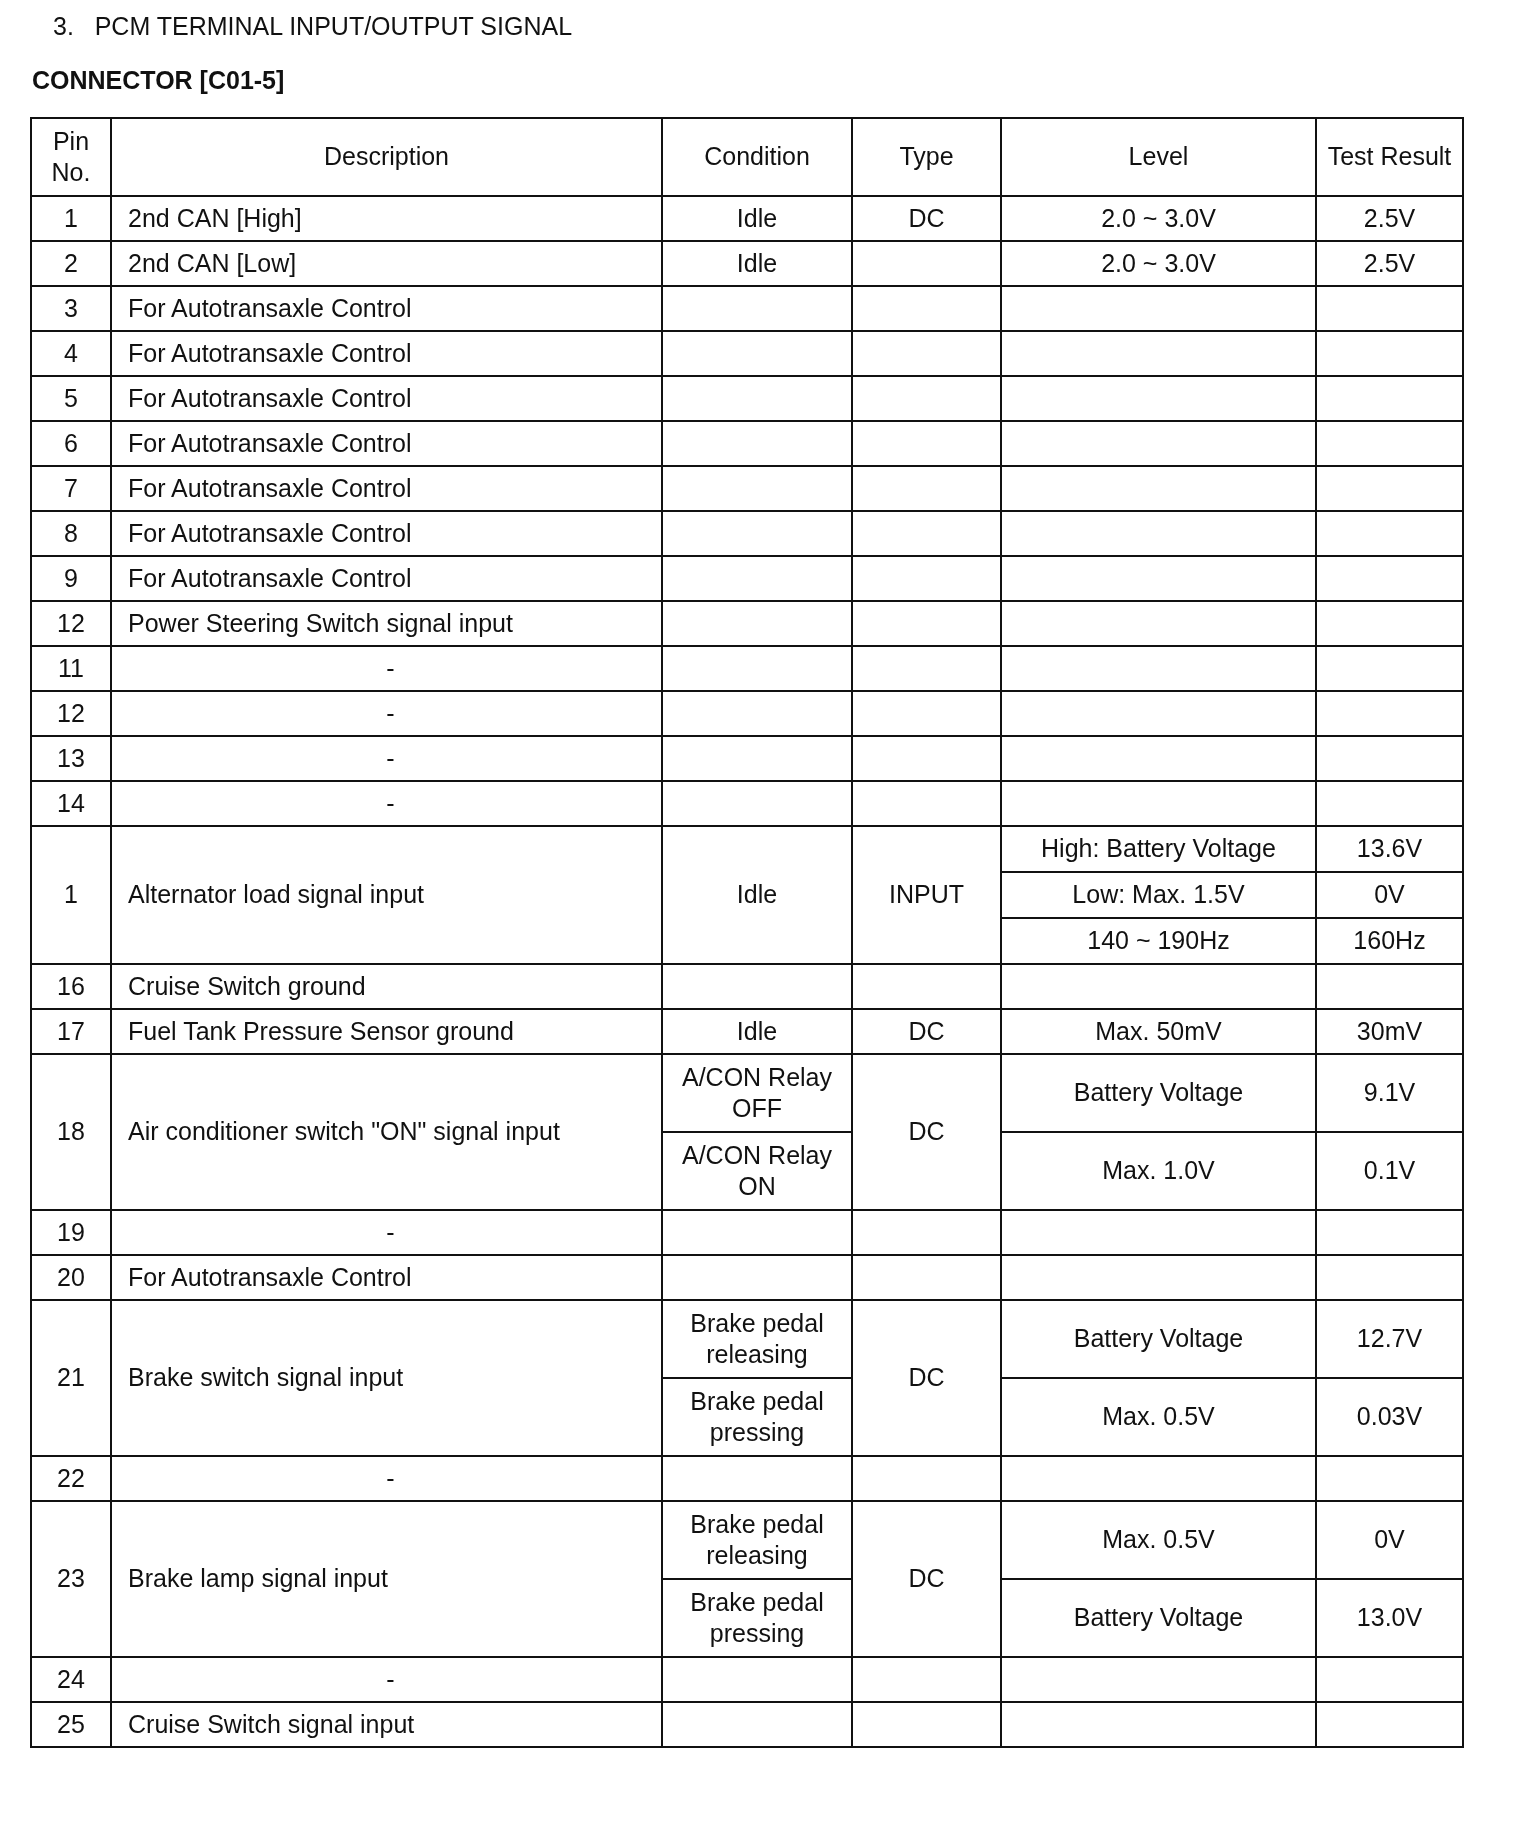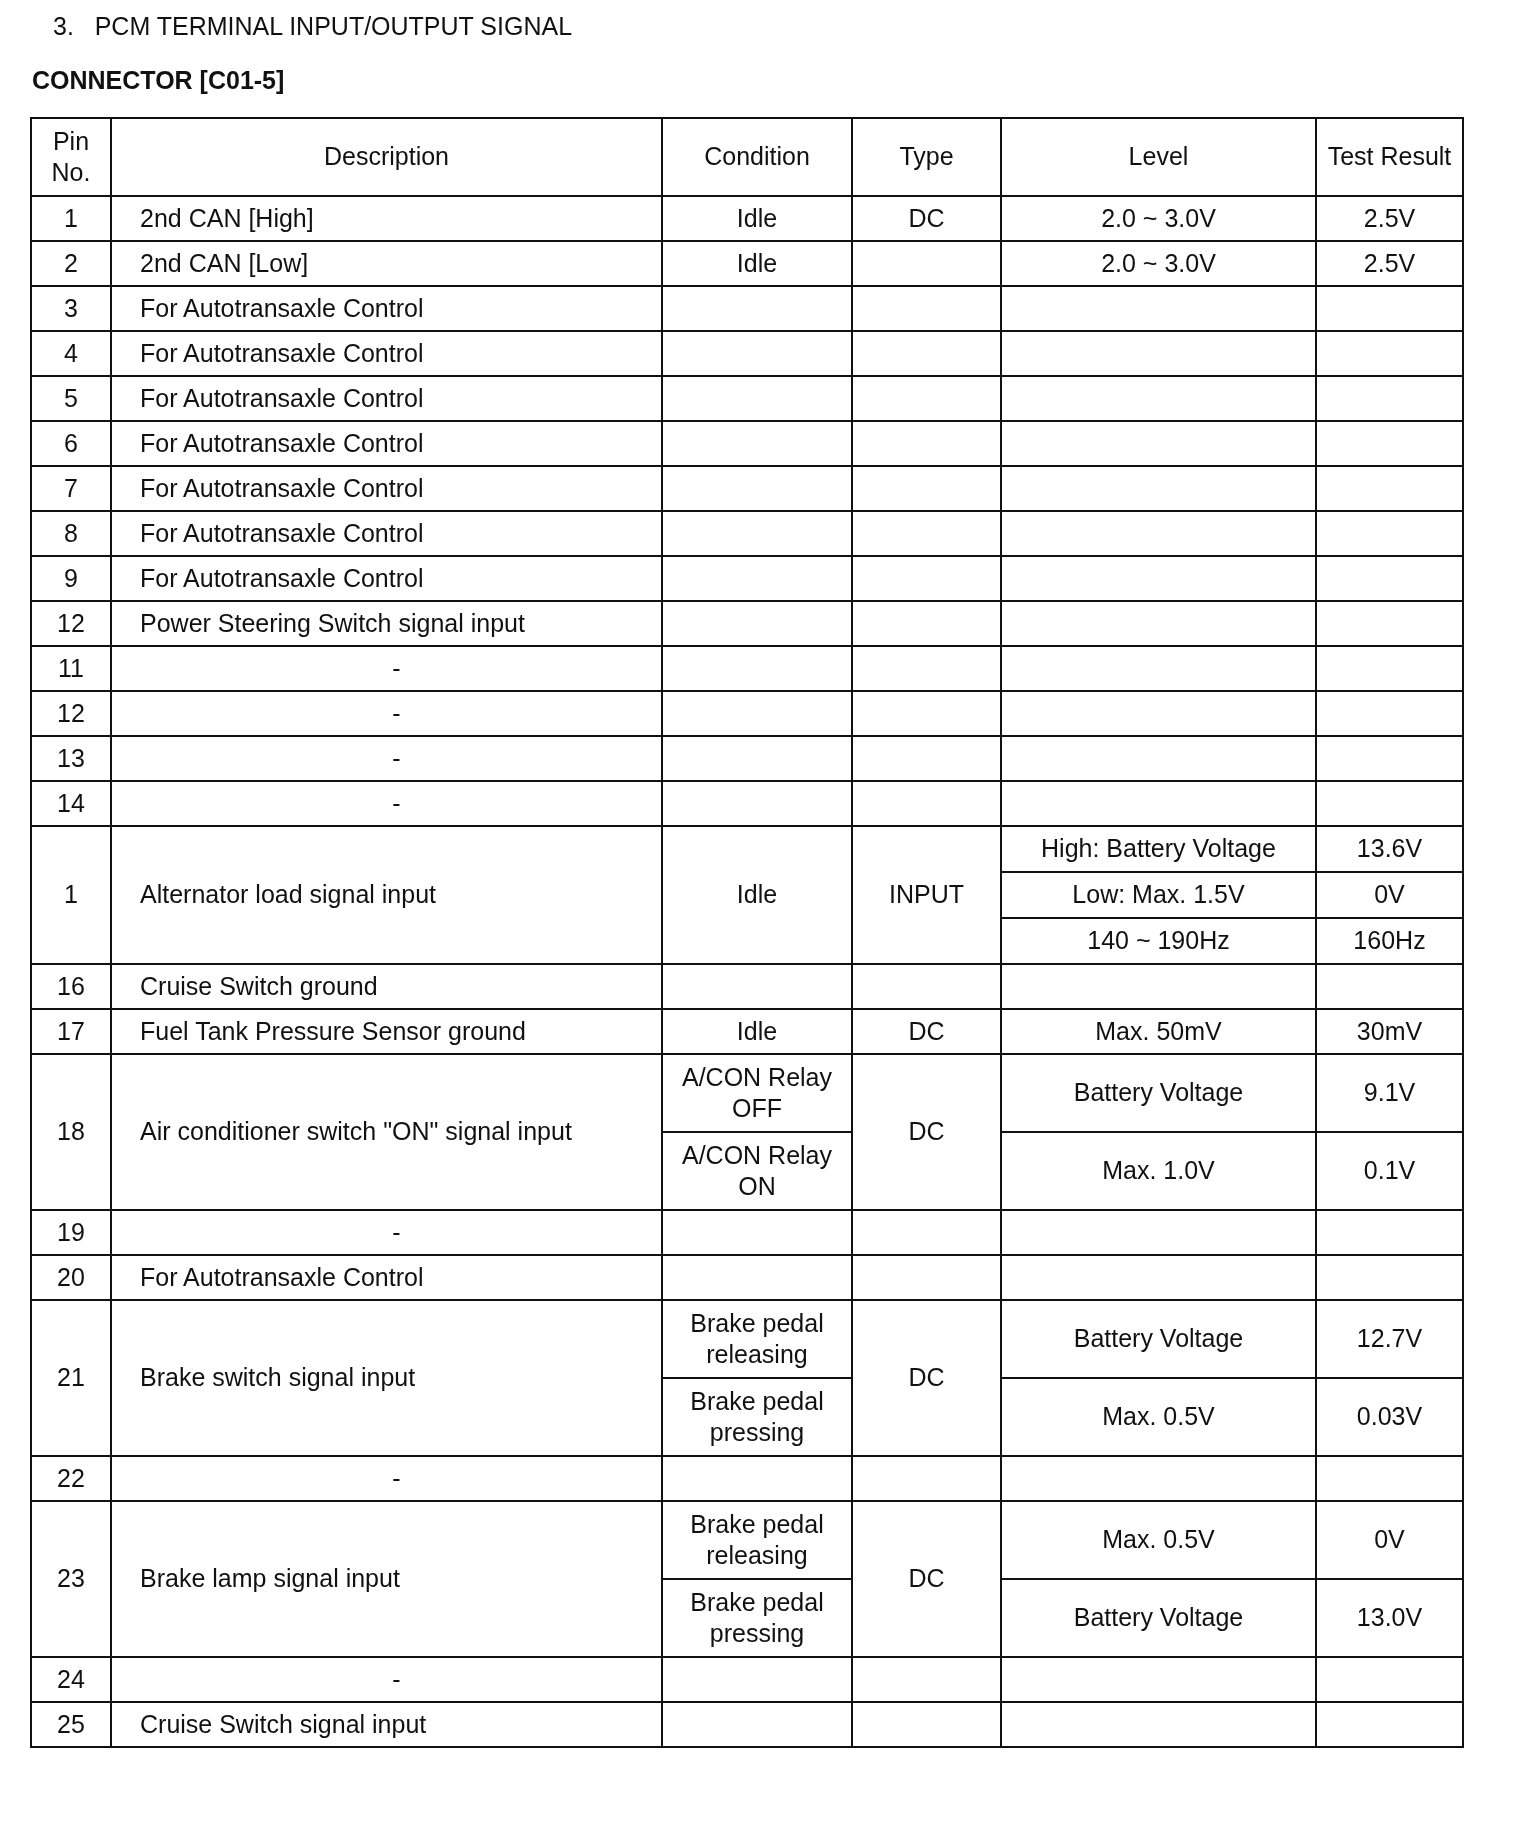--- a/index.html
+++ b/index.html
@@ -6,21 +6,21 @@
   body { width: 1520px; height: 1836px; position: relative; overflow: hidden;
          font-family: "Liberation Sans", sans-serif; color: #111; }
   .title { position: absolute; left: 32px; top: 12px; font-size: 25px; white-space: pre; margin-left: 21px; }
   .connector { position: absolute; left: 32px; top: 66px; font-size: 25px; font-weight: bold; }
   table { position: absolute; left: 30px; top: 117px; border-collapse: collapse;
           table-layout: fixed; width: 1432px; }
   td, th { border: 2px solid #111; font-weight: normal; font-size: 25px; padding: 0 8px;
            vertical-align: middle; line-height: 1.25; }
   th { text-align: center; height: 76px; }
   td.pin { text-align: center; }
-  td.desc { text-align: left; padding-left: 28px; margin-left: 25px; }
+  td.desc { text-align: left; padding-left: 16px; margin-left: 25px; }
   td.c { text-align: center; }
   tr.r td { height: 43px; }
   tr.sub3 td { height: 44px; border-radius: 7px; }
   tr.sub2 td { height: 76px; }
 </style>
 </head>
 <body>
 
 <div class="title">3.   PCM TERMINAL INPUT/OUTPUT SIGNAL</div>
 <div class="connector">CONNECTOR [C01-5]</div>

